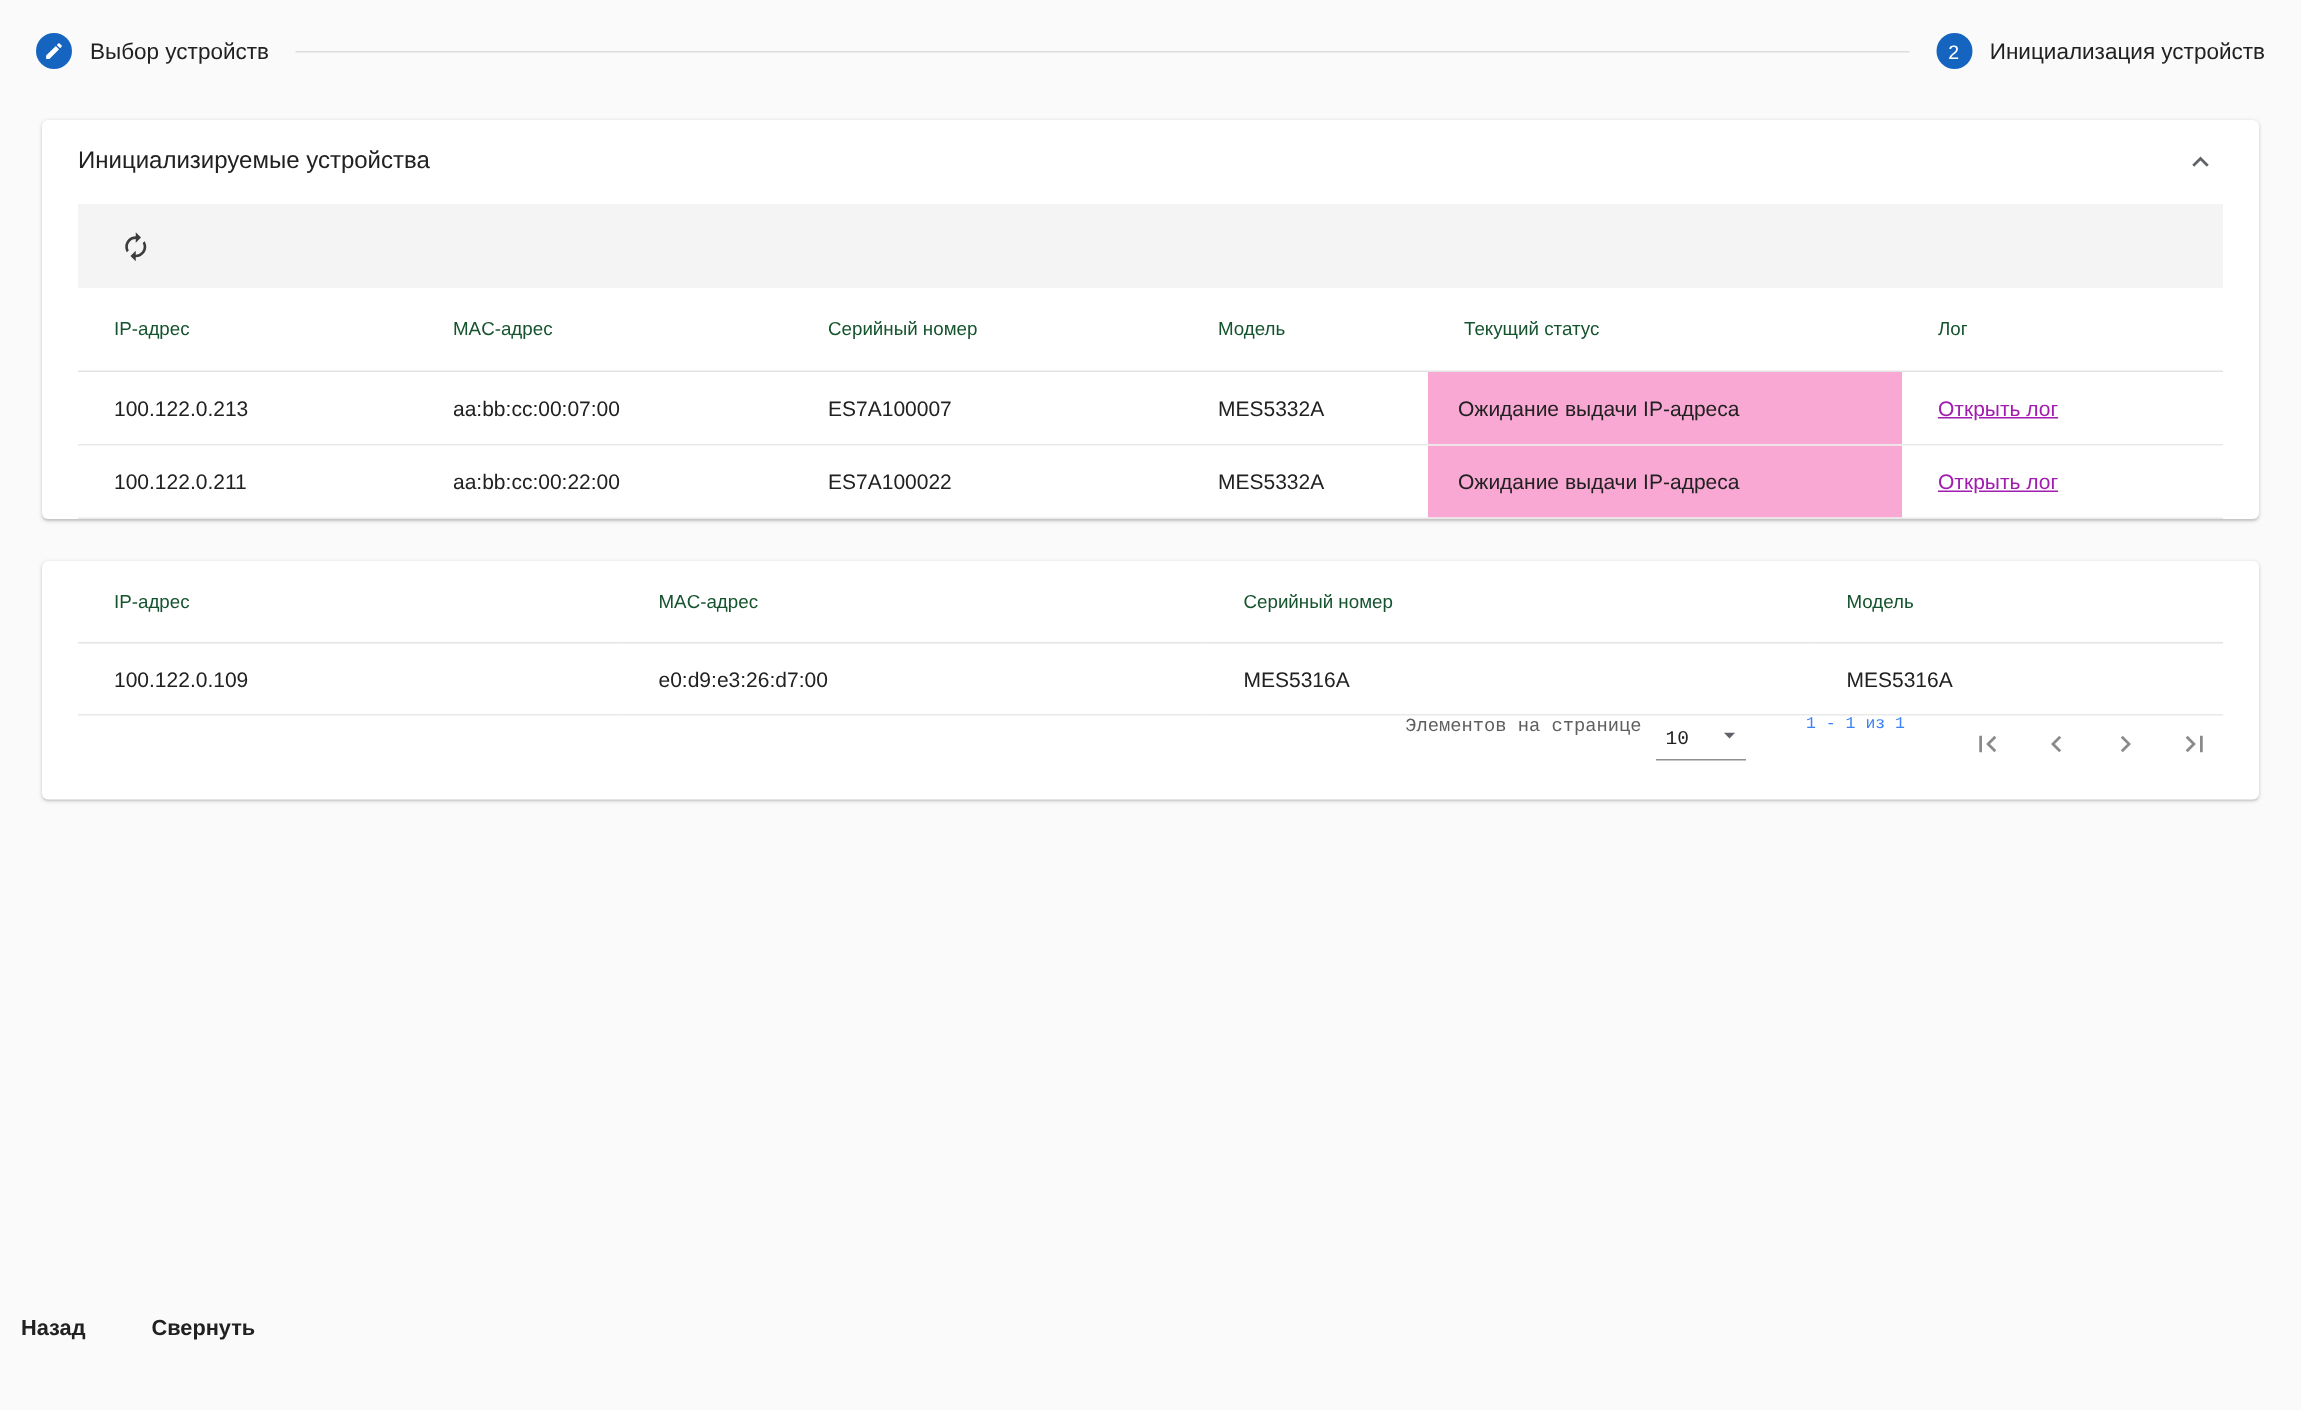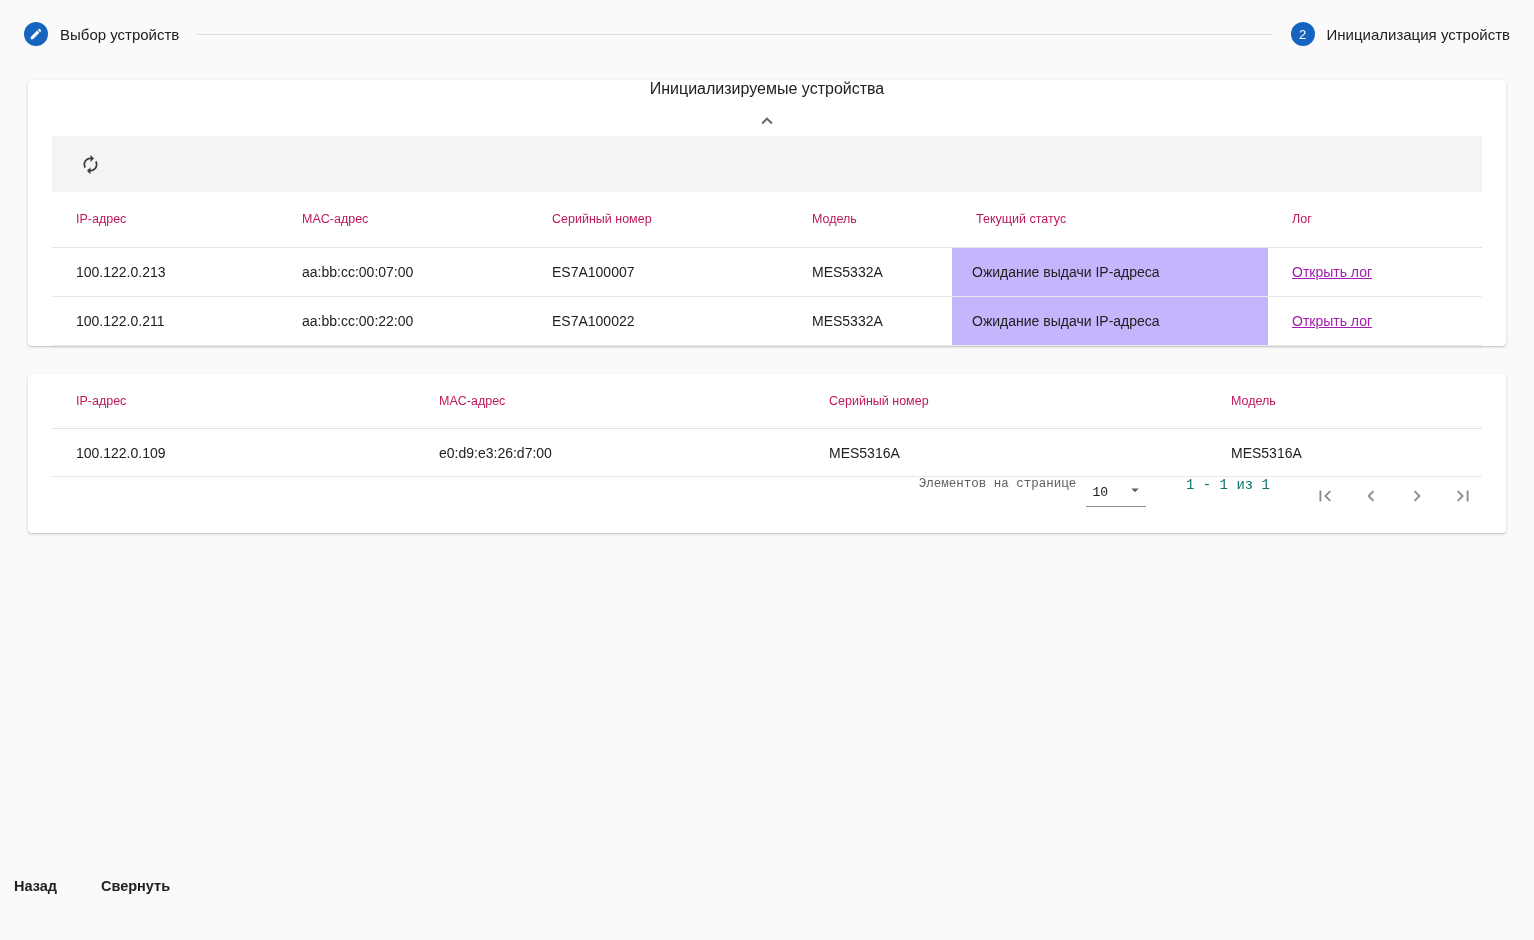--- a/index.html
+++ b/index.html
@@ -29,71 +29,71 @@
 
   
   .card {
     background:#fff;
     margin:24px 28px 0 28px;
     border-radius:4px;
     box-shadow:0 1px 3px rgba(0,0,0,0.18), 0 1px 1px rgba(0,0,0,0.08);
     padding:0 24px;
   }
   .card-header {
-    height:56px; display:flex; align-items:center; justify-content:space-between;flex-direction:column;
+    height:56px; display:flex; align-items:center; justify-content:space-between;
   }
   .card-title { font-size:16px; color:#212121; }
   .collapse-btn {
     background:none; border:none; cursor:pointer; padding:4px; line-height:0;
   }
   .collapse-btn svg { width:22px; height:22px; fill:#5f6368; }
 
   
   .toolbar {
     height:56px; background:#f4f4f4;
     display:flex; align-items:center; padding:0 24px;
   }
   .icon-btn {
     background:none; border:none; cursor:pointer; padding:4px; line-height:0;
   }
   .icon-btn svg { width:21px; height:21px; fill:#3c3c3c; }
 
   
   table { width:100%; border-collapse:collapse; table-layout:fixed; }
   th {
-    text-align:left; font-weight:400; font-size:12.5px; color:#be185d;
+    text-align:left; font-weight:400; font-size:12.5px; color:#14532d;
     height:55px; padding-left:24px;
     border-bottom:1px solid #e3e3e3;
   }
   td {
     font-size:14px; color:#212121;
     height:48px; padding-left:24px;
     border-bottom:1px solid #e9e9e9;
   }
   td.status-cell { padding:0; }
   .status-box {
     height:48px; display:flex; align-items:center;
     padding:0 16px 0 20px;
-    background:#c4b5fd;
+    background:#f9a8d4;
   }
   a.log-link { color:#a21caf; text-decoration:underline; cursor:pointer; font-size:14px; }
 
   
   .pagination {
     height:56px; display:flex; align-items:flex-start; justify-content:flex-end;
     font-size:12.5px; color:#5f5f5f;font-family:Liberation Mono, monospace;
   }
   .per-page-select {
     display:flex; align-items:center; gap:18px;
     margin:0 12px 0 10px; padding:4px 2px 3px 6px;
     border-bottom:1px solid #8f8f8f; cursor:pointer;
     color:#212121; font-size:13px; min-width:56px; justify-content:space-between;
   }
   .per-page-select svg { width:18px; height:18px; fill:#5f6368; }
-  .range-label { margin:0 28px 0 28px; color:#0f766e; font-size:14px; }
+  .range-label { margin:0 28px 0 28px; color:#3b82f6; font-size:11px; }
   .nav-btn {
     background:none; border:none; cursor:pointer; line-height:0;
     padding:8px; margin-left:8px;
   }
   .nav-btn svg { width:22px; height:22px; fill:#8a8a8a; }
 
   
   .footer {
     position:absolute; left:0; right:0; top:868px;
     display:flex; gap:16px;

